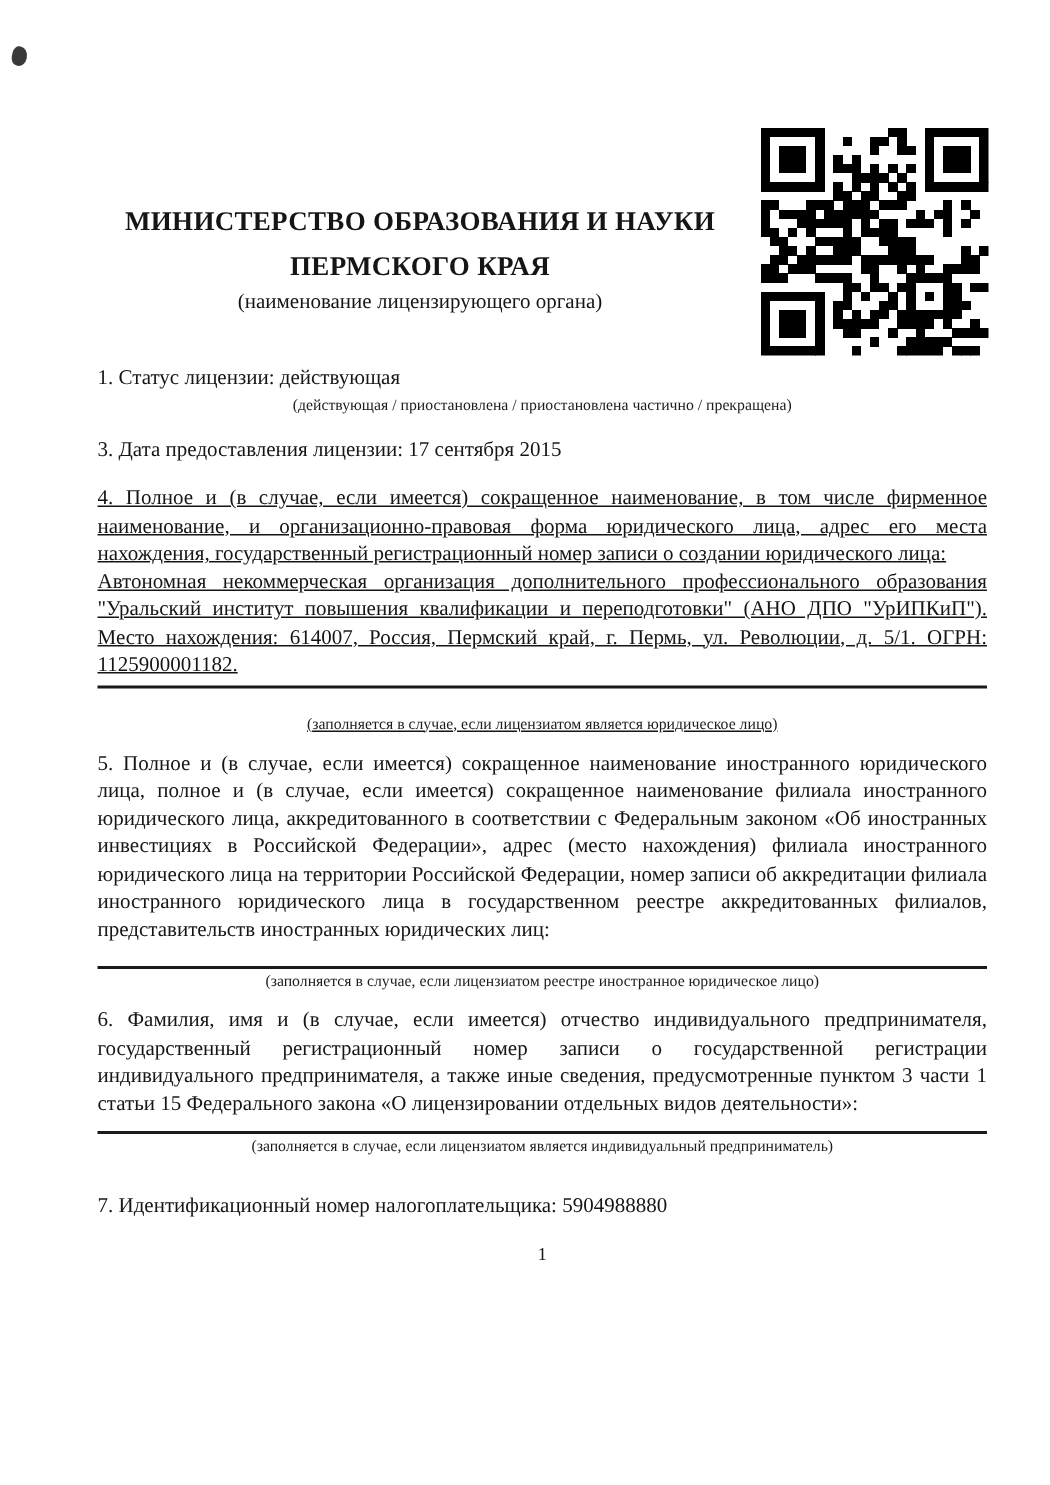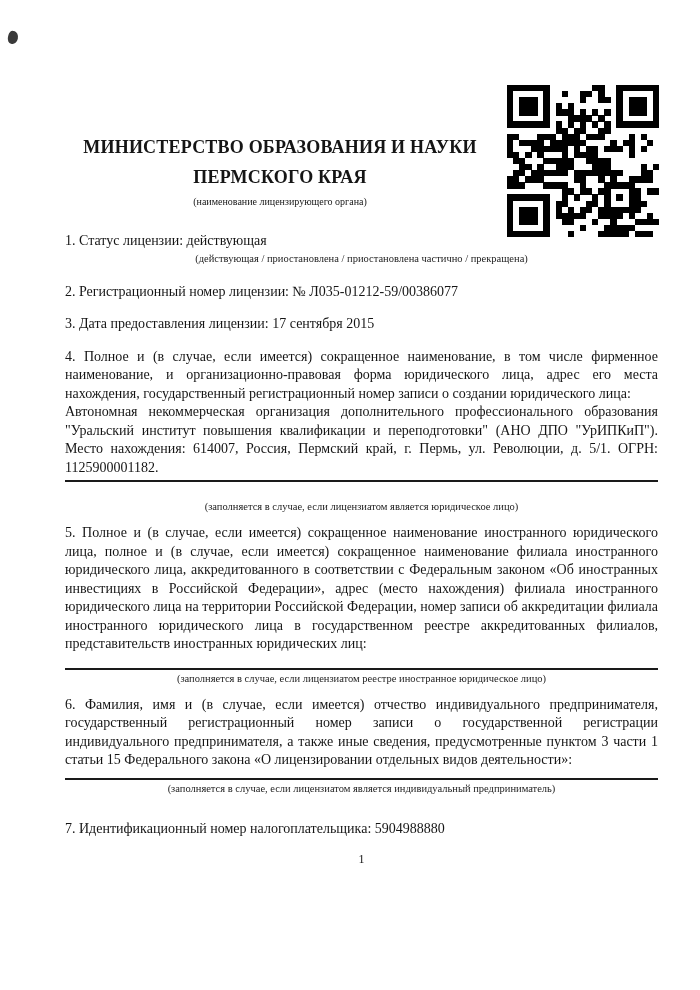--- a/index.html
+++ b/index.html
@@ -12,32 +12,32 @@
     overflow:hidden;
   }
   .content{position:absolute;left:65px;top:0;width:593px;}
   .artifact{
     position:absolute;left:8px;top:31px;width:10px;height:13px;
     background:#3a3a3a;border-radius:40% 55% 50% 45%;
     transform:rotate(12deg);
   }
   .ministry{margin-top:132px;width:430px;text-align:center;}
   .ministry-line{font-weight:bold;font-size:18px;line-height:30px;letter-spacing:.2px;}
-  .ministry-sub{font-size:10px;line-height:13px;margin-top:3px;}
+  .ministry-sub{font-size:14px;line-height:13px;margin-top:3px;}
   .qr-box{position:absolute;left:507px;top:85px;width:152px;height:152px;}
   .doc-title{margin-top:96px;text-align:center;font-size:14px;line-height:18.5px;}
   .item{font-size:14px;line-height:18.5px;}
   .just{text-align:justify;}
   .note{font-size:10.5px;line-height:14px;text-align:center;color:#1c1c1c;}
   .rule{border-top:2px solid #1a1a1a;height:0;}
-  .mt-item1{margin-top:24px;}
+  .mt-item1{margin-top:36px;}
   .mt-note1{margin-top:1px;}
   .mt-item2{margin-top:17px;}
   .mt-item3{margin-top:14px;}
-  .mt-item4{margin-top:14px;}
+  .mt-item4{margin-top:14px;text-decoration:underline;}
   .mt-rule4{margin-top:3px;}
   .mt-note4{margin-top:18px;}
   .mt-item5{margin-top:10px;}
   .mt-rule5{margin-top:14px;}
   .mt-note5{margin-top:2px;}
   .mt-item6{margin-top:10px;}
   .mt-rule6{margin-top:8px;}
   .mt-note6{margin-top:2px;}
   .mt-item7{margin-top:24px;}
   .page-num{margin-top:14px;text-align:center;font-size:12px;line-height:15px;}
@@ -380,21 +380,20 @@
     <div class="ministry">
       <div class="ministry-line">МИНИСТЕРСТВО ОБРАЗОВАНИЯ И НАУКИ</div>
       <div class="ministry-line">ПЕРМСКОГО КРАЯ</div>
       <div class="ministry-sub">(наименование лицензирующего органа)</div>
     </div>
 
 
     <div class="item mt-item1">1. Статус лицензии: действующая</div>
     <div class="note mt-note1">(действующая / приостановлена / приостановлена частично / прекращена)</div>
 
-    <div class="item mt-item2">2. Регистрационный номер лицензии: № Л035-01212-59/00386077</div>
 
     <div class="item mt-item3">3. Дата предоставления лицензии: 17 сентября 2015</div>
 
     <div class="mt-item4">
       <div class="item just">4. Полное и (в случае, если имеется) сокращенное наименование, в том числе фирменное наименование, и организационно-правовая форма юридического лица, адрес его места нахождения, государственный регистрационный номер записи о создании юридического лица:</div>
       <div class="item just">Автономная некоммерческая организация дополнительного профессионального образования "Уральский институт повышения квалификации и переподготовки" (АНО ДПО "УрИПКиП"). Место нахождения: 614007, Россия, Пермский край, г. Пермь, ул. Революции, д. 5/1. ОГРН: 1125900001182.</div>
       <div class="rule mt-rule4"></div>
       <div class="note mt-note4">(заполняется в случае, если лицензиатом является юридическое лицо)</div>
     </div>
 

